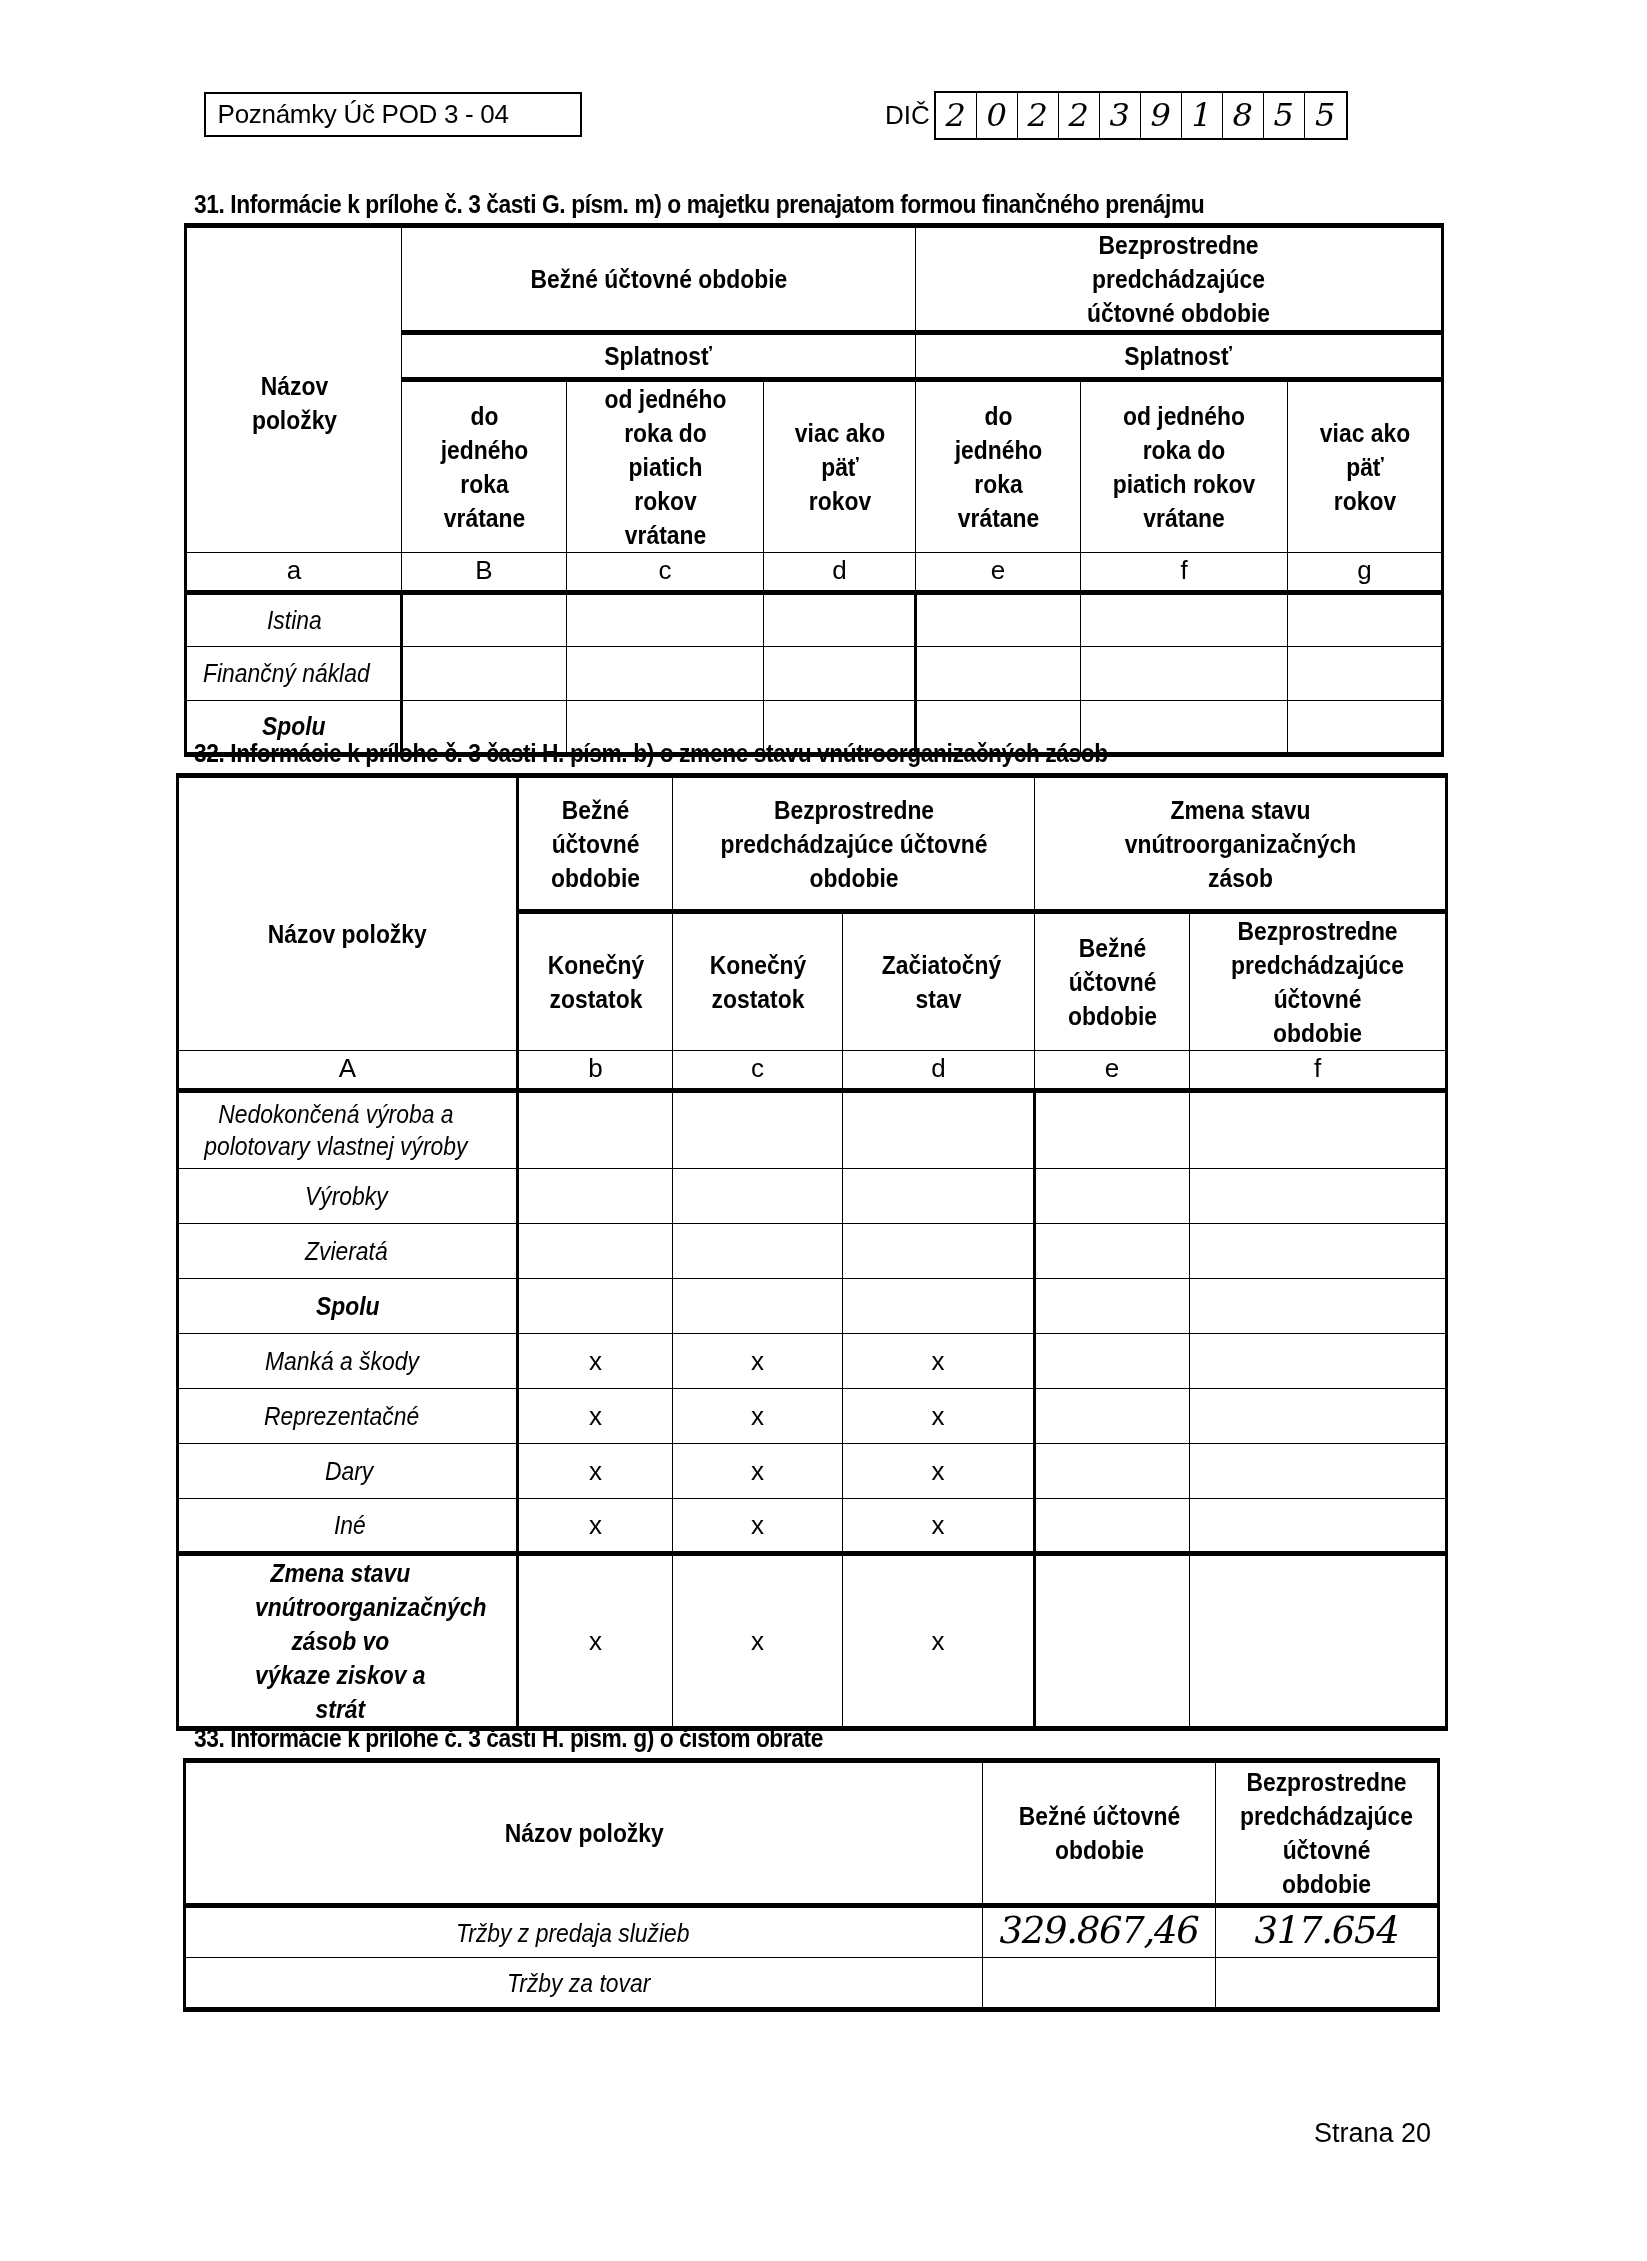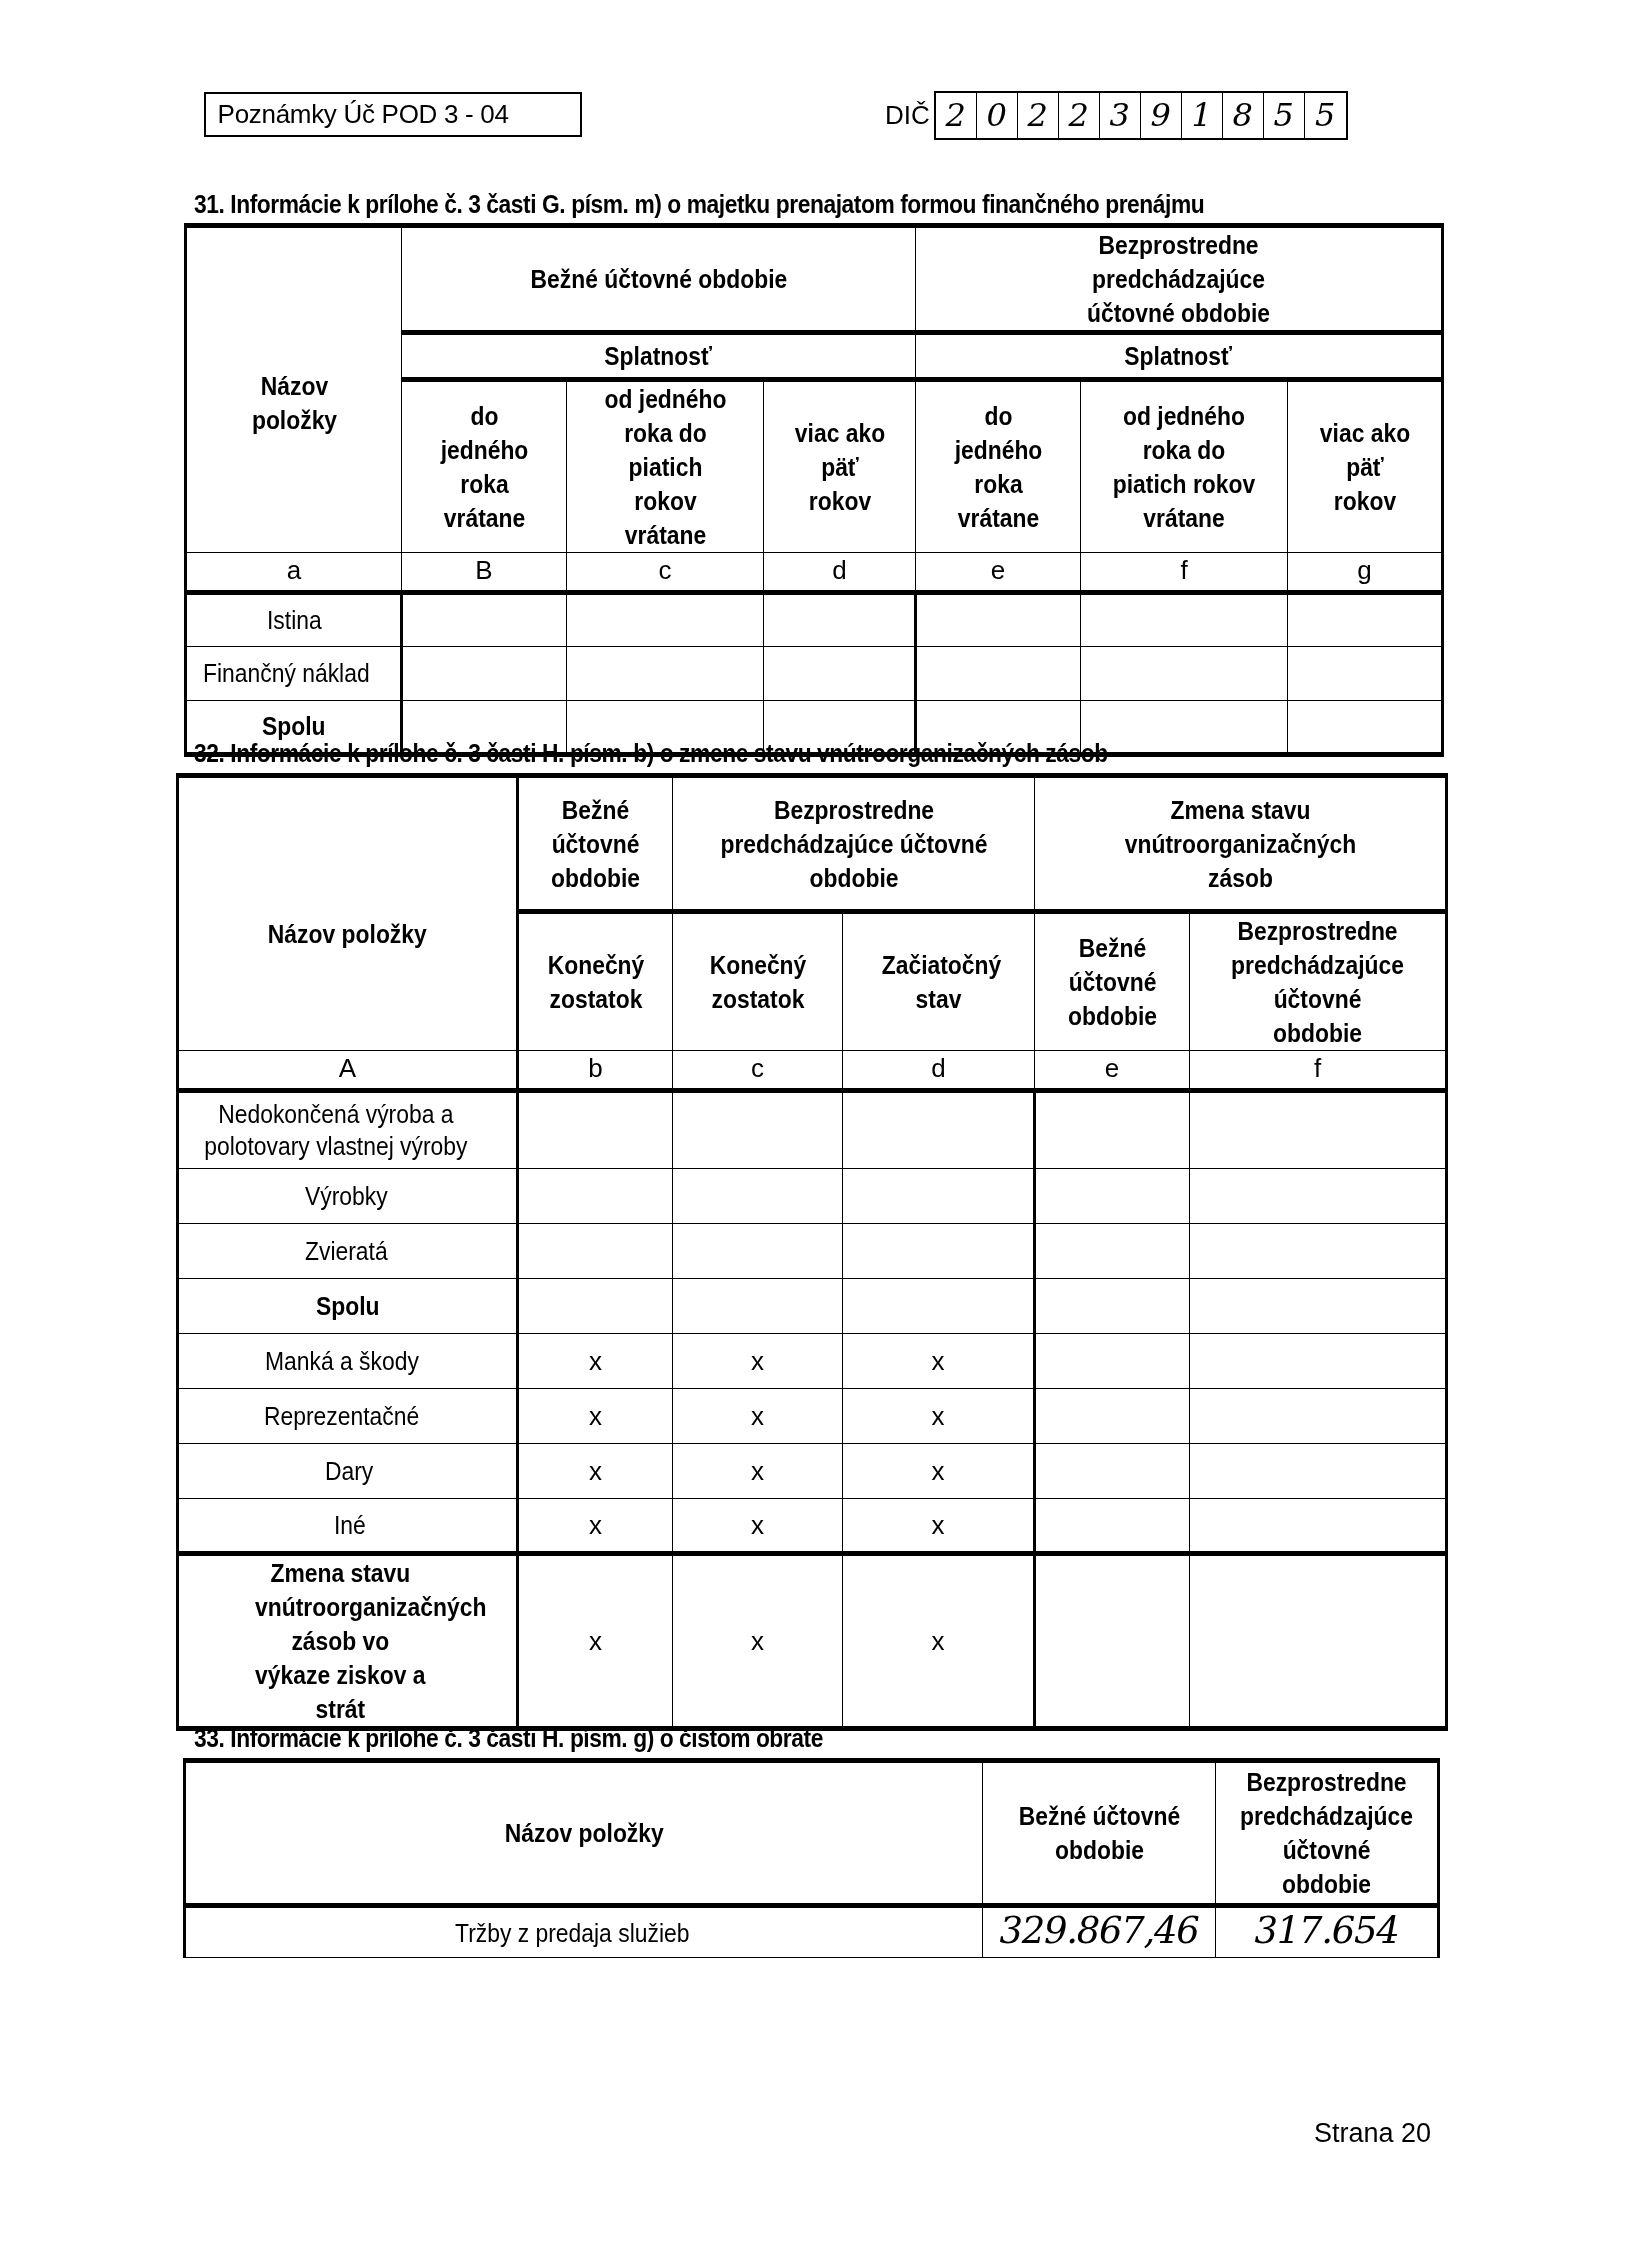--- a/index.html
+++ b/index.html
@@ -30,21 +30,21 @@
   table.form { border-collapse: collapse; table-layout: fixed; position: absolute; }
   table.form td {
     border: 1.9px solid #000; padding: 0; text-align: center;
     vertical-align: middle; font-size: 26px; line-height: 34px;
   }
   table.form td.thick-b { border-bottom-width: 5.2px; }
   table.form td.thick-r { border-right-width: 3.9px; }
   table.form td.thick-l { border-left-width: 3.9px; }
   .b { font-weight: bold; }
   .cond { display: inline-block; transform: scaleX(0.88); }
-  td.lbl { text-align: center; padding-left: 9px !important; }
+  td.lbl { text-align: center; padding-left: 9px !important; font-style: italic; }
   td.colkey { vertical-align: bottom !important; padding-bottom: 2.6px !important; }
   .hand {
     font-family: "DejaVu Serif", serif; font-style: italic; font-size: 37px;
     letter-spacing: -1.3px;
   }
   .footer { left: 1314px; top: 2118px; font-size: 27px; }
   .outer-t { border-top-width: 5.2px !important; }
   .outer-b { border-bottom-width: 5.2px !important; }
   .outer-l { border-left-width: 3.9px !important; }
   .outer-r { border-right-width: 3.9px !important; }
@@ -267,17 +267,22 @@
       <tr style="height:145px;">
     <td class="outer-t outer-l thick-b b"><span class="cond">Názov položky</span></td>
     <td class="outer-t thick-b b"><span class="cond" style="display:inline-block;width:187px;">Bežné účtovné obdobie</span></td>
     <td class="outer-t outer-r thick-b b"><span class="cond" style="display:inline-block;width:207px;">Bezprostredne predchádzajúce účtovné obdobie</span></td>
   </tr>
   <tr style="height:52px;">
     <td class="lbl outer-l"><span class="cond" style="transform-origin:left;">Tržby z predaja služieb</span></td>
     <td><span class="hand">329.867,46</span></td>
     <td class="outer-r"><span class="hand">317.654</span></td>
   </tr>
+  <tr style="height:52px;">
+    <td class="lbl outer-l outer-b"><span class="cond" style="transform-origin:left;">Tržby za tovar</span></td>
+    <td class="outer-b"><span class="hand"></span></td>
+    <td class="outer-r outer-b"><span class="hand"></span></td>
+  </tr>
 </tbody>
   </table>
 
 <div class="abs footer">Strana 20</div>
 
 
 </body></html>

